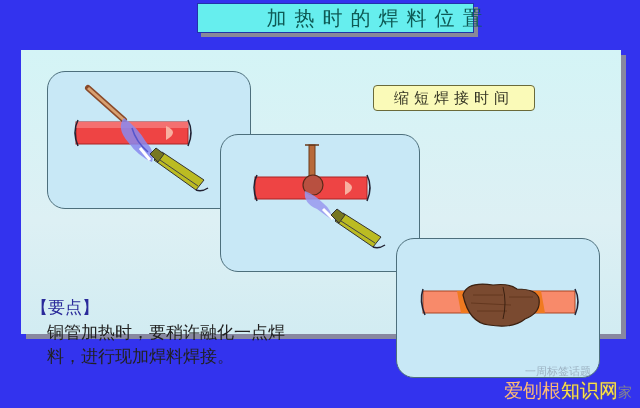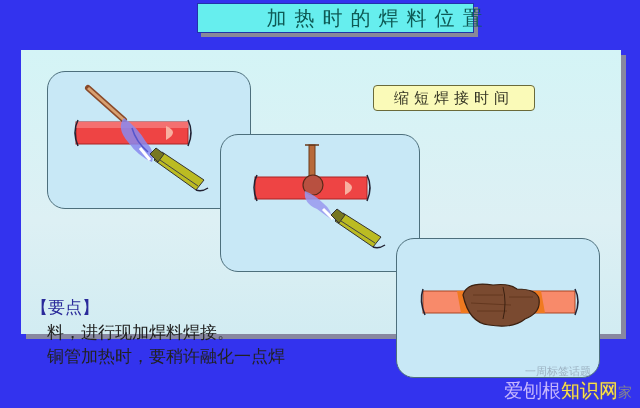--- a/index.html
+++ b/index.html
@@ -54,21 +54,21 @@
   .kp-body {
     position: absolute; left: 26px; top: 270px; width: 330px;
     font-size: 17px; line-height: 24px; color: #222222;
     font-family: "DejaVu Sans", sans-serif;
   }
   .watermark {
     position: absolute; left: 504px; top: 378px;
     font-size: 19px; font-family: "DejaVu Sans", sans-serif;
     white-space: nowrap;
   }
-  .wm-a { color: #c4b5fd; }
+  .wm-a { color: #fdba74; }
   .wm-b { color: #fde047; text-shadow: 0 0 2px #666; }
   .wm-c { color: #888888; font-size: 14px; }
   .wm-faint {
     position: absolute; left: 525px; top: 364px;
     font-size: 11px; color: #8899aa; opacity: 0.7;
     font-family: Liberation Serif, serif;
   }
 </style>
 </head>
 <body>
@@ -137,21 +137,21 @@
       <path d="M66,56 q4,-14 30,-10 q16,-2 24,4 q20,0 22,10 q2,14 -14,20 q-12,10 -36,6 q-20,-2 -26,-30z" fill="#7a4a30" stroke="#3a2010" stroke-width="1.2"></path>
       <path d="M76,56 l30,0 M74,64 l40,2 M80,72 l30,0 M112,58 l24,0" stroke="#5a3018" stroke-width="1" opacity="0.7"></path>
       <path d="M106,48 q4,16 0,32" stroke="#3a2010" stroke-width="1" fill="none"></path>
     </svg>
   </div>
 
   <div class="label-box">缩短焊接时间</div>
 
   <div class="kp-title">【要点】</div>
   <div class="kp-body">
+    <div>铜管加热时，要稍许融化一点焊</div>
     <div>料，进行现加焊料焊接。</div>
-    <div>铜管加热时，要稍许融化一点焊</div>
   </div>
 </div>
 
 <div class="wm-faint">一周标签话题</div>
 <div class="watermark">
   <span class="wm-a">爱刨根</span><span class="wm-b">知识网</span><span class="wm-c">家</span>
 </div>
 
 </body></html>

